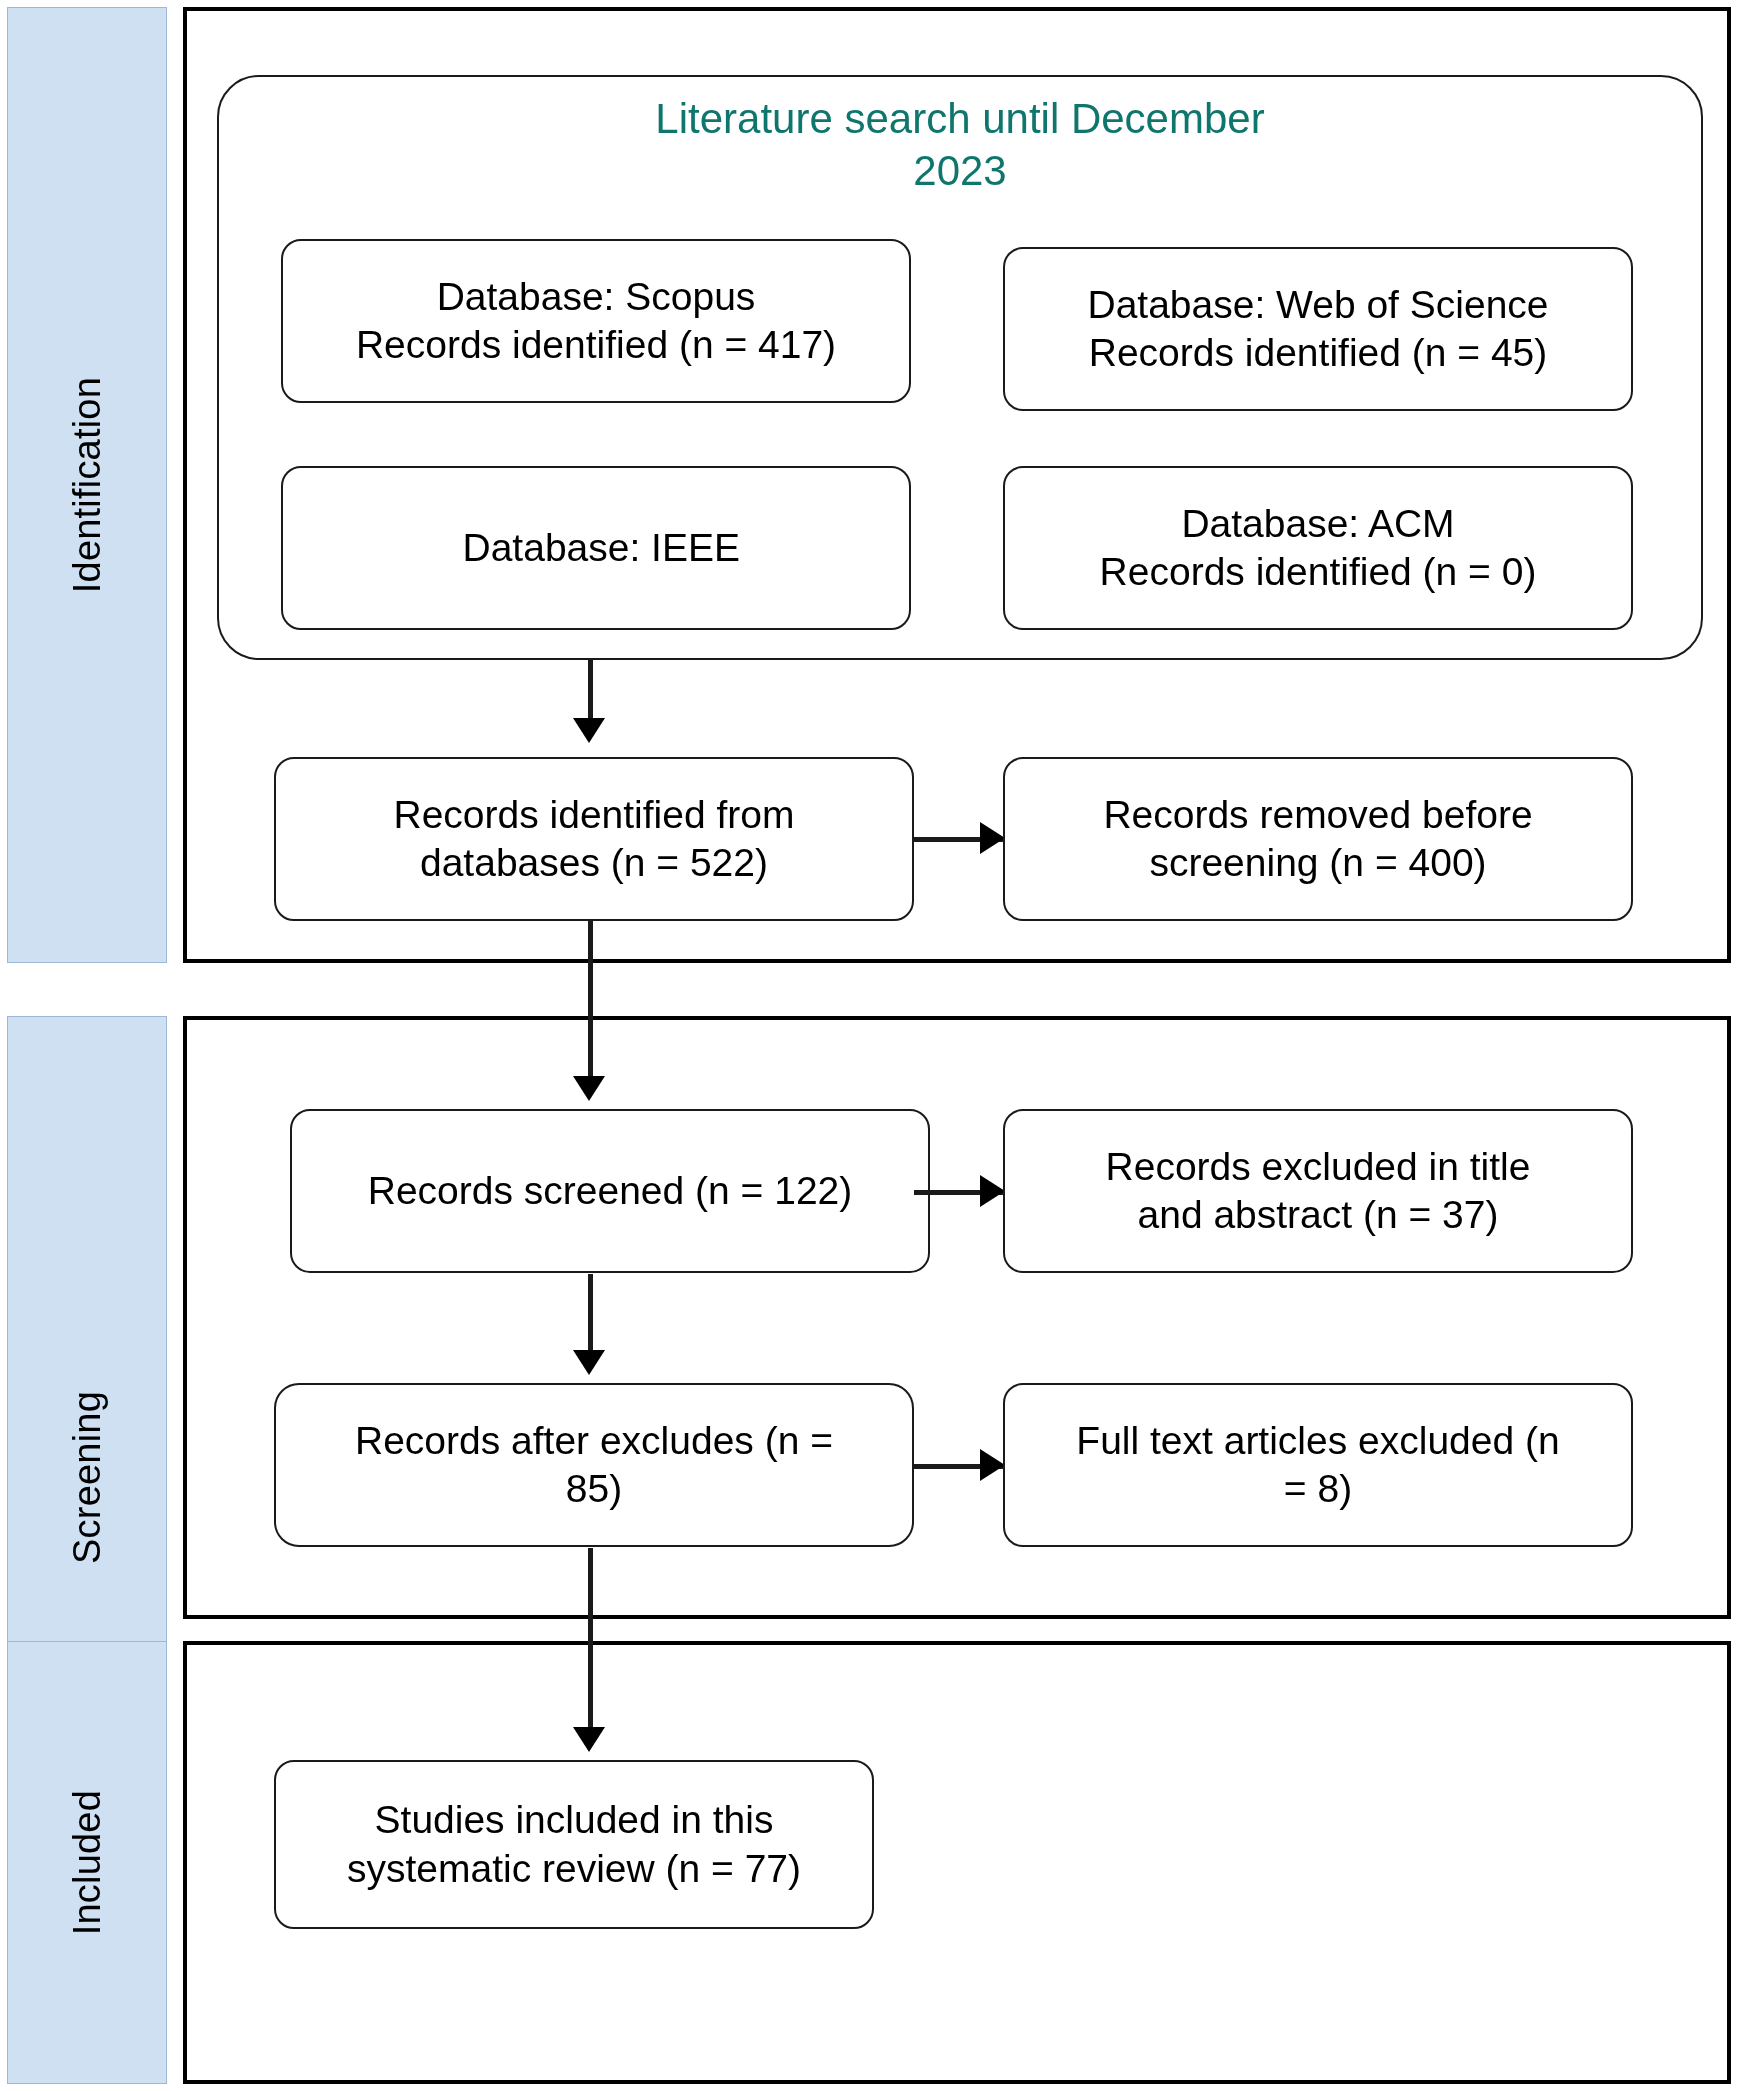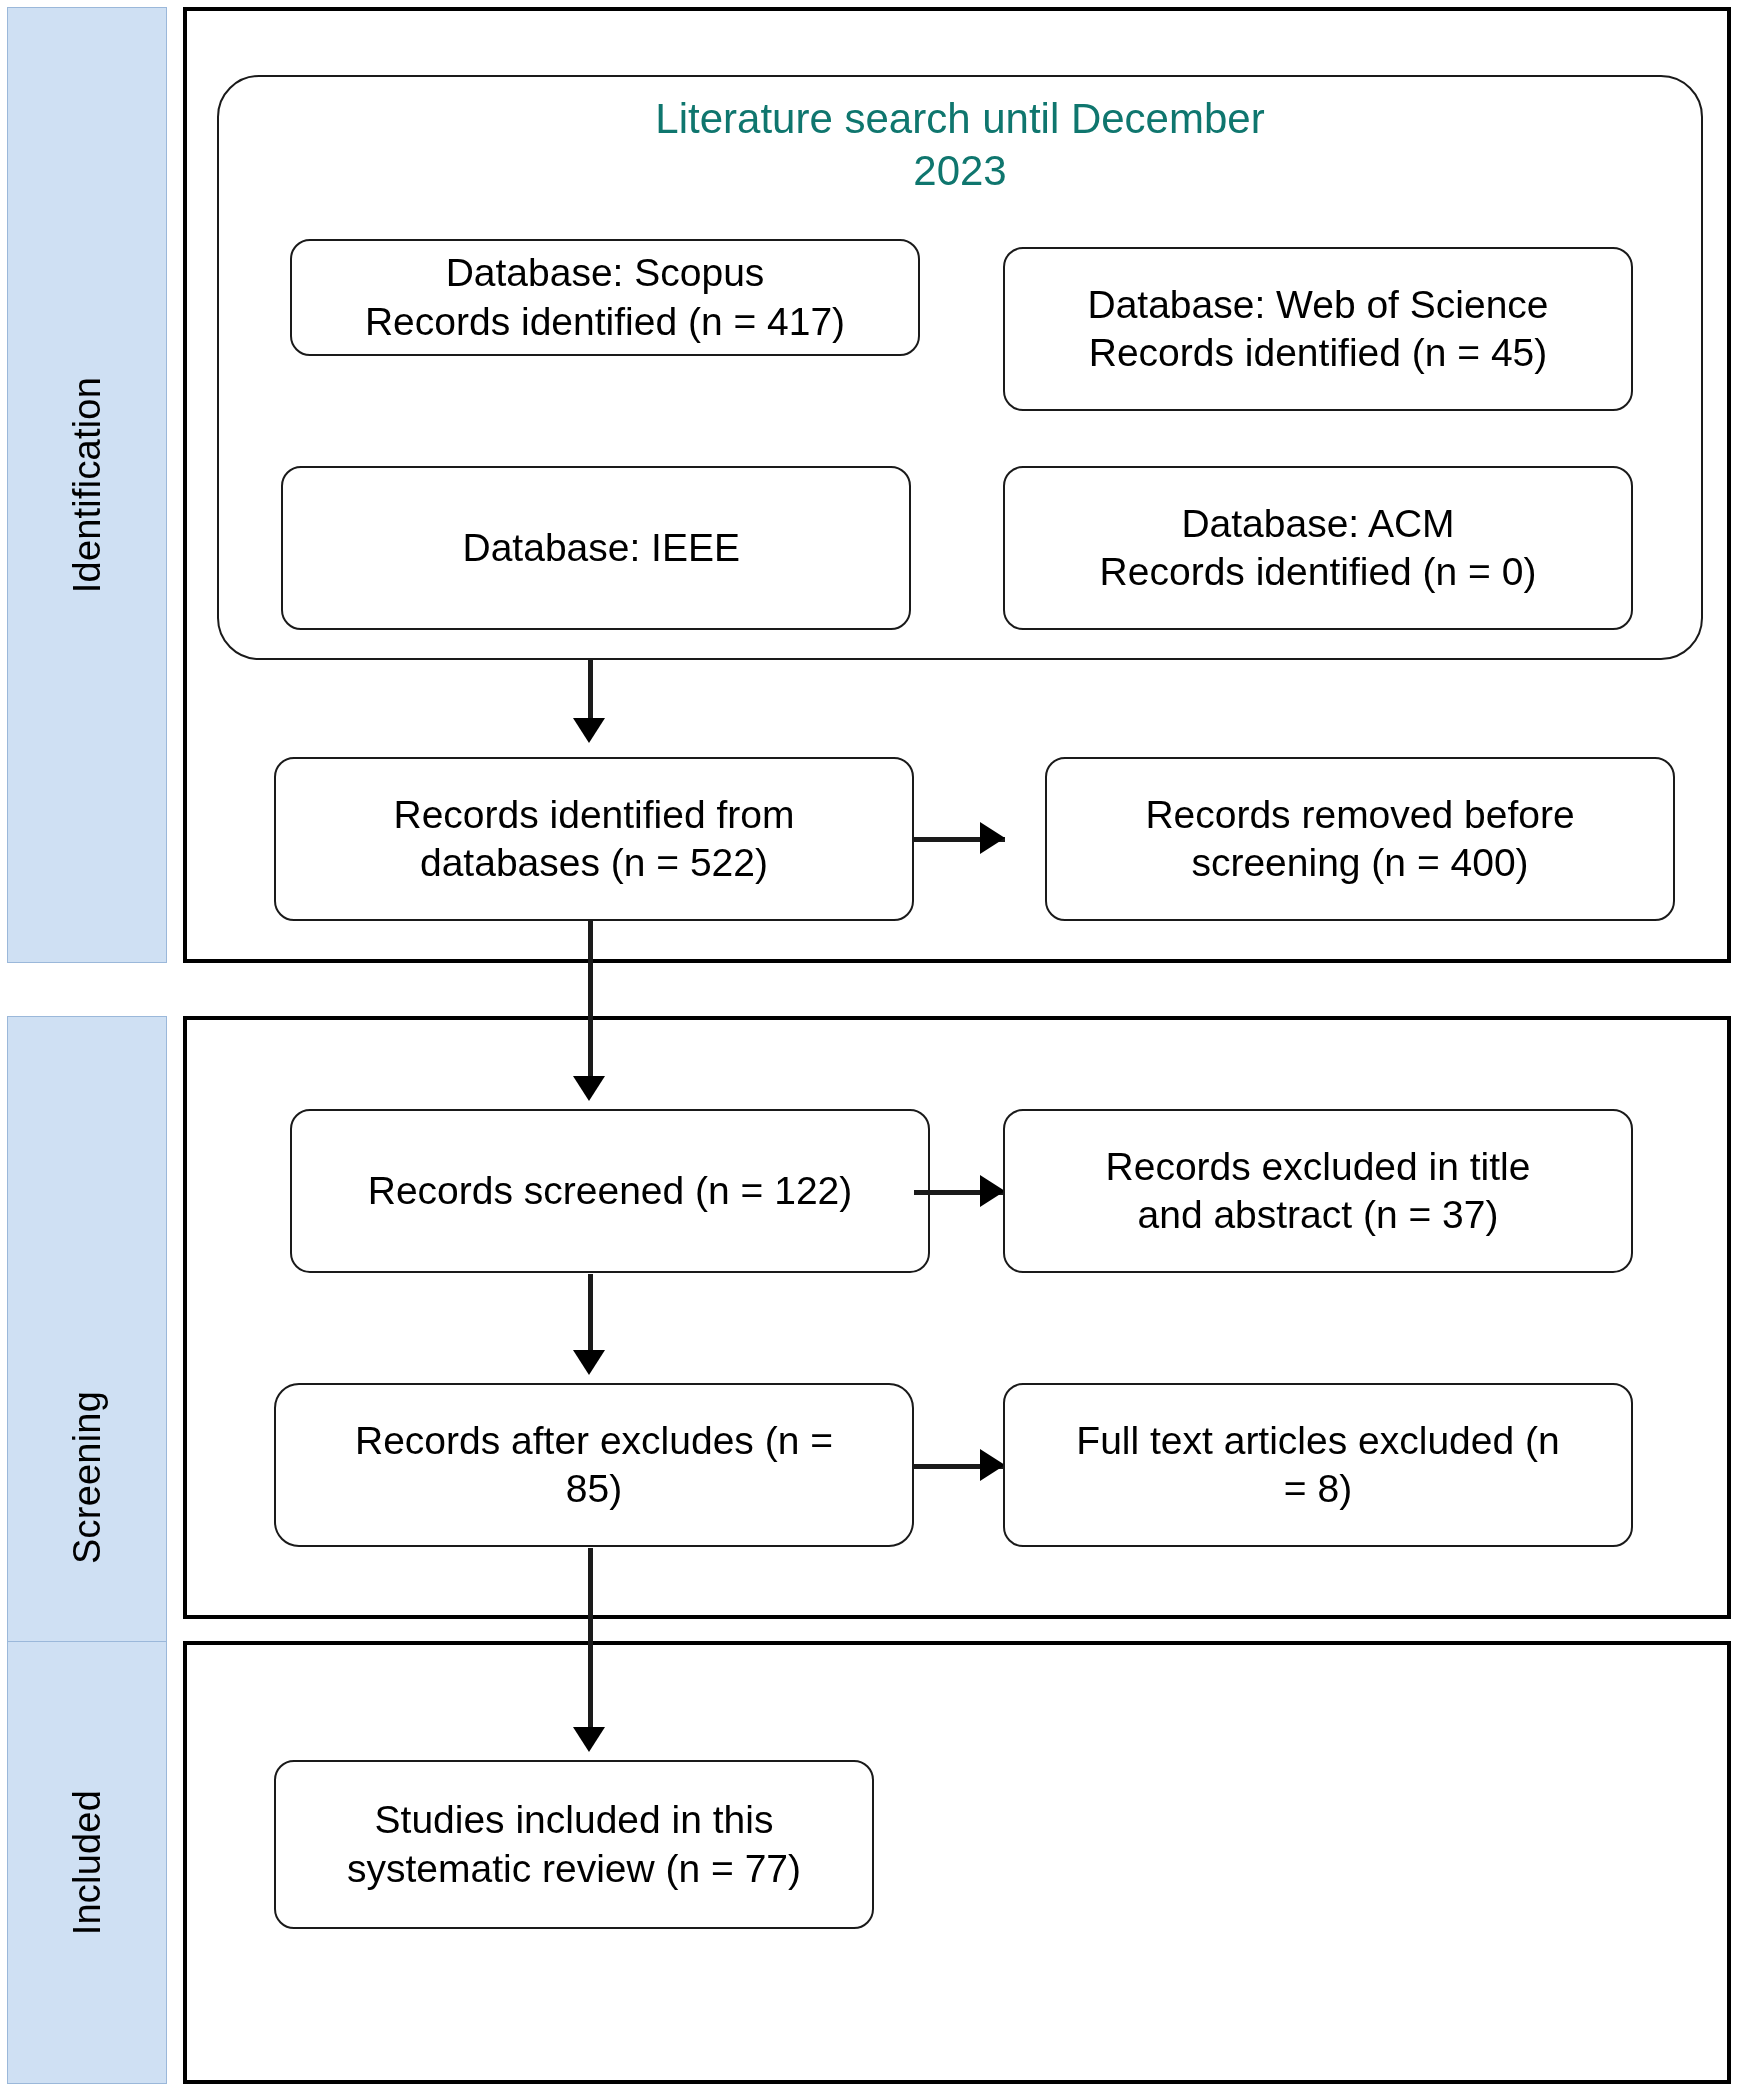--- a/index.html
+++ b/index.html
@@ -135,21 +135,21 @@
 
   <div class="stage-panel" style="left:183px; top:1641px; width:1548px; height:443px;"></div>
 
   <div class="group-box" style="left:217px; top:75px; width:1486px; height:585px;">
     <div class="group-title">
       <div>Literature search until December</div>
       <div>2023</div>
     </div>
   </div>
 
-  <div class="node" style="left:281px; top:239px; width:630px; height:117px;margin-left:9px;">
+  <div class="node" style="left:281px; top:239px; width:630px; height:164px;">
     <div class="node-text">
       <div>Database: Scopus</div>
       <div>Records identified (n = 417)</div>
     </div>
   </div>
 
   <div class="node" style="left:1003px; top:247px; width:630px; height:164px;border-radius:20px;">
     <div class="node-text">
       <div>Database: Web of Science</div>
       <div>Records identified (n = 45)</div>
@@ -175,21 +175,21 @@
   <div class="node" style="left:274px; top:757px; width:640px; height:164px;">
     <div class="node-text">
       <div>Records identified from</div>
       <div>databases (n = 522)</div>
     </div>
   </div>
 
   <div class="conn-h" style="left:914px; top:837px; width:91px; height:4.6px;"></div>
   <div class="arrow-right" style="left:980px; top:822px;"></div>
 
-  <div class="node" style="left:1003px; top:757px; width:630px; height:164px;margin-left:42px;">
+  <div class="node" style="left:1003px; top:757px; width:630px; height:164px;">
     <div class="node-text">
       <div>Records removed before</div>
       <div>screening (n = 400)</div>
     </div>
   </div>
 
   <div class="conn-v" style="left:588px; top:921px; width:4.6px; height:169px;"></div>
   <div class="arrow-down" style="left:573px; top:1076px;"></div>
 
   <div class="node" style="left:290px; top:1109px; width:640px; height:164px;">

